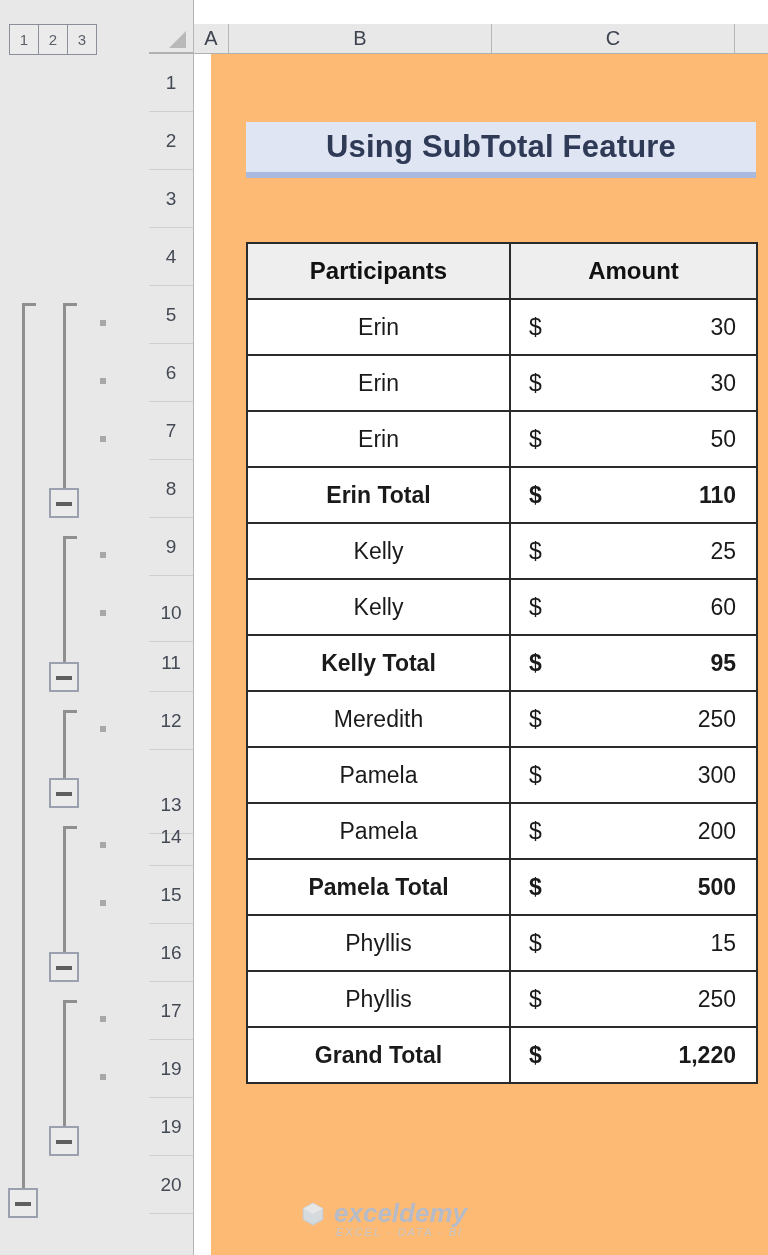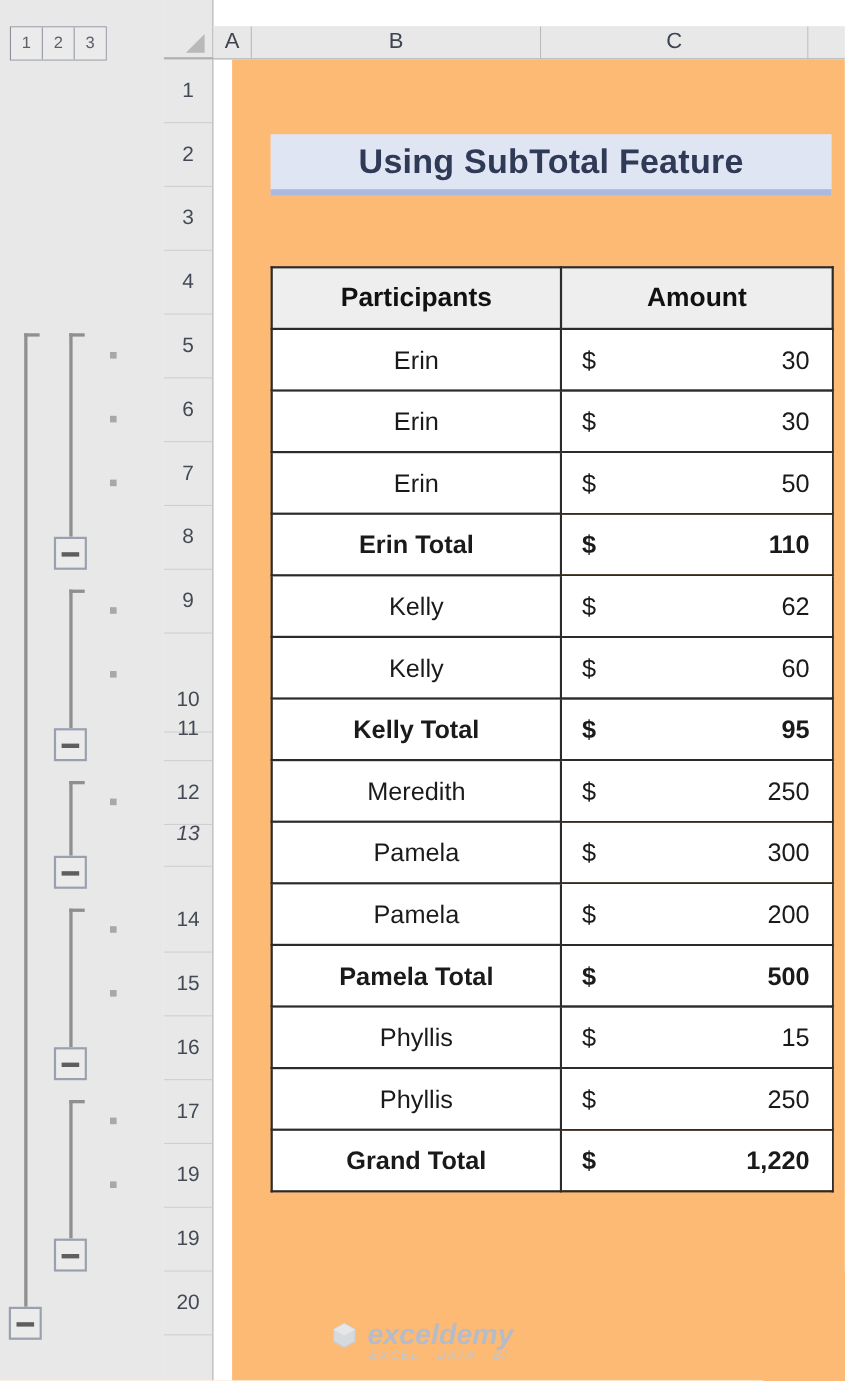--- a/index.html
+++ b/index.html
@@ -323,24 +323,24 @@
   <div id="row-header-strip">
     <div class="row-head" style="top:54px;   height:58px; line-height:58px;">1</div>
     <div class="row-head" style="top:112px;  height:58px; line-height:58px;">2</div>
     <div class="row-head" style="top:170px;  height:58px; line-height:58px;">3</div>
     <div class="row-head" style="top:228px;  height:58px; line-height:58px;">4</div>
     <div class="row-head" style="top:286px;  height:58px; line-height:58px;">5</div>
     <div class="row-head" style="top:344px;  height:58px; line-height:58px;">6</div>
     <div class="row-head" style="top:402px;  height:58px; line-height:58px;">7</div>
     <div class="row-head" style="top:460px;  height:58px; line-height:58px;">8</div>
     <div class="row-head" style="top:518px;  height:58px; line-height:58px;">9</div>
-    <div class="row-head" style="top:608px;  height:58px; line-height:58px;">10</div>
+    <div class="row-head" style="top:584px;  height:58px; line-height:58px;">10</div>
     <div class="row-head" style="top:634px;  height:58px; line-height:58px;">11</div>
     <div class="row-head" style="top:692px;  height:58px; line-height:58px;">12</div>
-    <div class="row-head" style="top:730px;  height:58px; line-height:58px;font-style:italic;">13</div>
+    <div class="row-head" style="top:776px;  height:58px; line-height:58px;">13</div>
     <div class="row-head" style="top:808px;  height:58px; line-height:58px;">14</div>
     <div class="row-head" style="top:866px;  height:58px; line-height:58px;">15</div>
     <div class="row-head" style="top:924px;  height:58px; line-height:58px;">16</div>
     <div class="row-head" style="top:982px;  height:58px; line-height:58px;">17</div>
     <div class="row-head" style="top:1040px; height:58px; line-height:58px;">19</div>
     <div class="row-head" style="top:1098px; height:58px; line-height:58px;">19</div>
     <div class="row-head" style="top:1156px; height:58px; line-height:58px;">20</div>
   </div>
 
   <div id="col-header-row">
@@ -410,21 +410,21 @@
               <span class="amt-value">110</span>
             </div>
           </td>
         </tr>
 
         <tr>
           <td class="name-cell">Kelly</td>
           <td class="amt-cell">
             <div class="amt-inner">
               <span class="amt-sign">$</span>
-              <span class="amt-value">62</span>
+              <span class="amt-value">25</span>
             </div>
           </td>
         </tr>
 
         <tr>
           <td class="name-cell">Kelly</td>
           <td class="amt-cell">
             <div class="amt-inner">
               <span class="amt-sign">$</span>
               <span class="amt-value">60</span>

